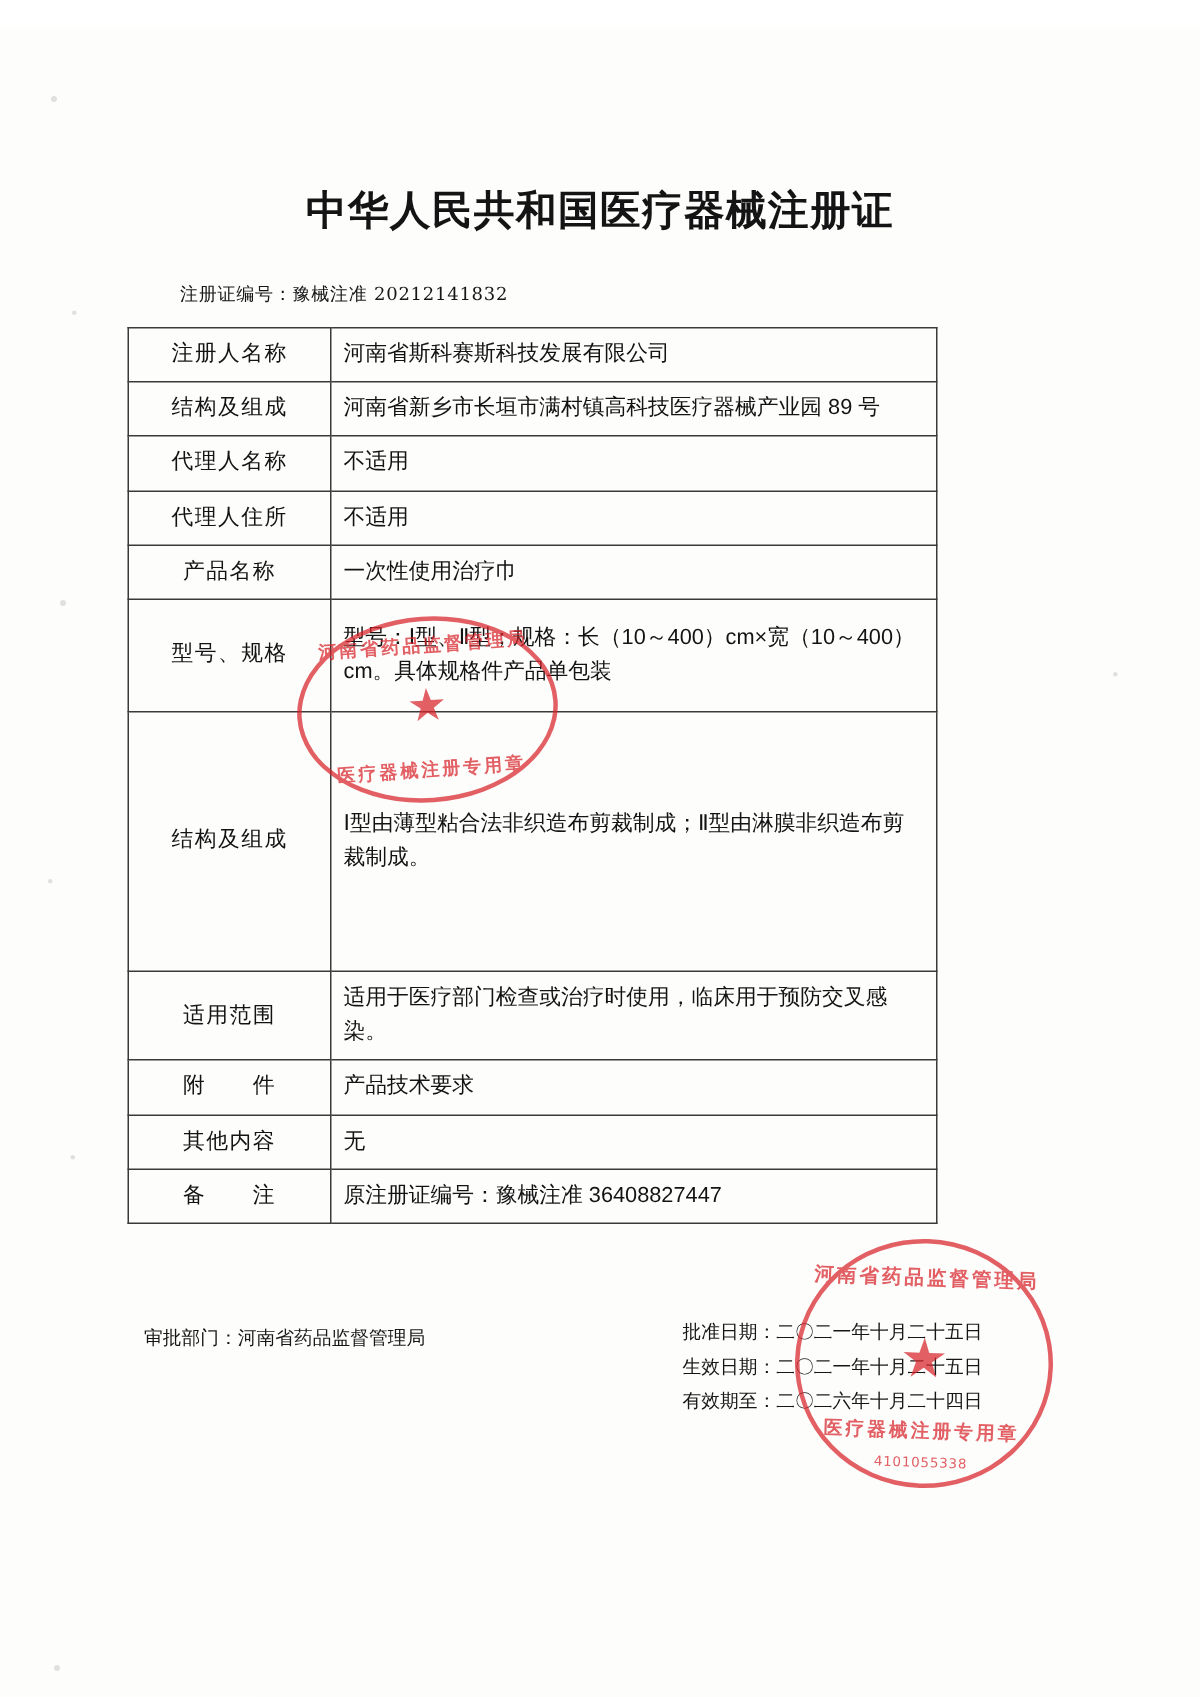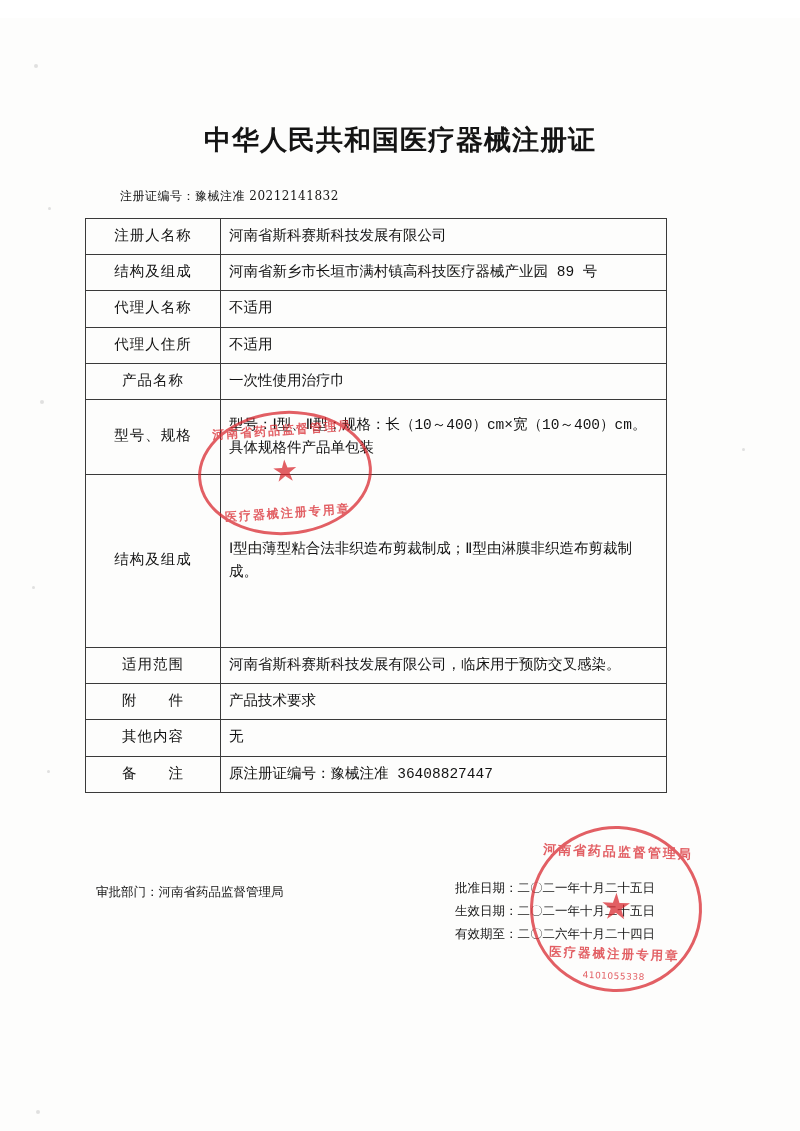--- a/index.html
+++ b/index.html
@@ -46,24 +46,24 @@
     left: 120px;
     font-family: "DejaVu Serif", "Liberation Serif", serif;
     font-size: 12px;
     color: #161616;
     letter-spacing: .5px;
   }
   table.cert {
     position: absolute;
     top: 200px;
     left: 85px;
-    width: 582px;
+    width: 540px;
     border-collapse: collapse;
     table-layout: fixed;
-    font-family: Liberation Mono, monospace;
+    font-family: Liberation Sans, sans-serif;
   }
   table.cert td {
     border: 1px solid #3a3a3a;
     font-size: 14.5px;
     color: #131313;
     vertical-align: middle;
     padding: 6px 8px;
     line-height: 1.6;
   }
   td.label {
@@ -212,21 +212,21 @@
       <tr>
         <td class="label mid">型号、规格</td>
         <td class="value mid">型号：Ⅰ型、Ⅱ型；规格：长（10～400）cm×宽（10～400）cm。具体规格件产品单包装</td>
       </tr>
       <tr>
         <td class="label tall-label tall">结构及组成</td>
         <td class="value tall">Ⅰ型由薄型粘合法非织造布剪裁制成；Ⅱ型由淋膜非织造布剪裁制成。</td>
       </tr>
       <tr>
         <td class="label">适用范围</td>
-        <td class="value">河南省斯科赛斯科技发展有限公司，临床用于预防交叉感染。</td>
+        <td class="value">适用于医疗部门检查或治疗时使用，临床用于预防交叉感染。</td>
       </tr>
       <tr>
         <td class="label">附　　件</td>
         <td class="value">产品技术要求</td>
       </tr>
       <tr>
         <td class="label">其他内容</td>
         <td class="value">无</td>
       </tr>
       <tr>

